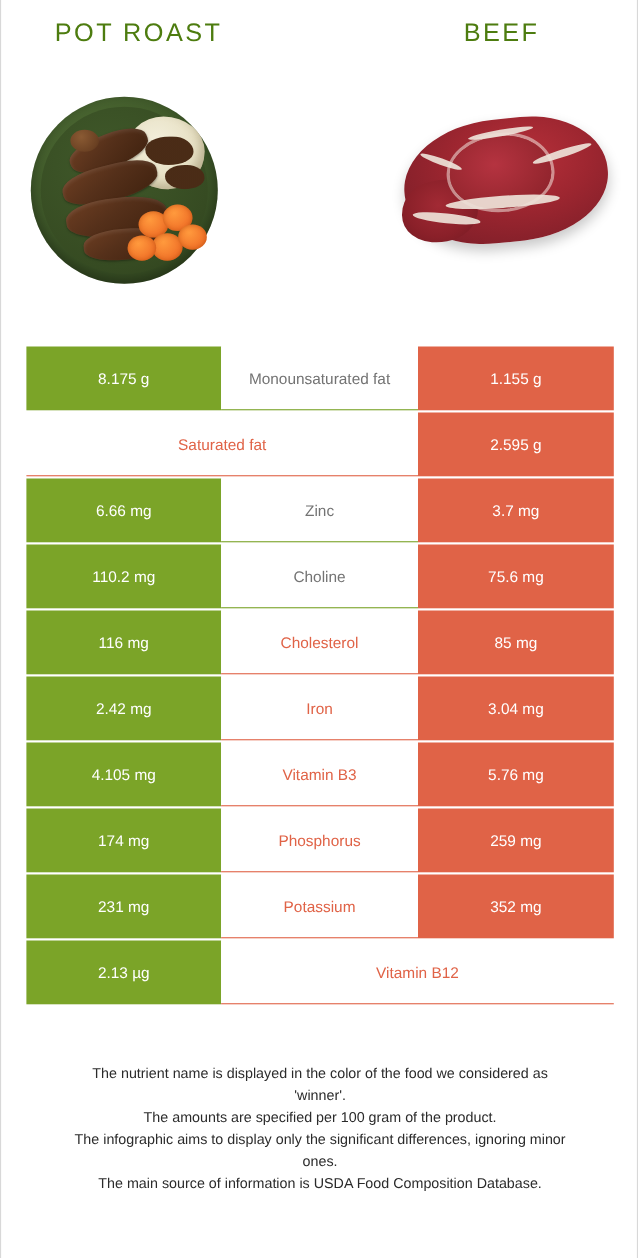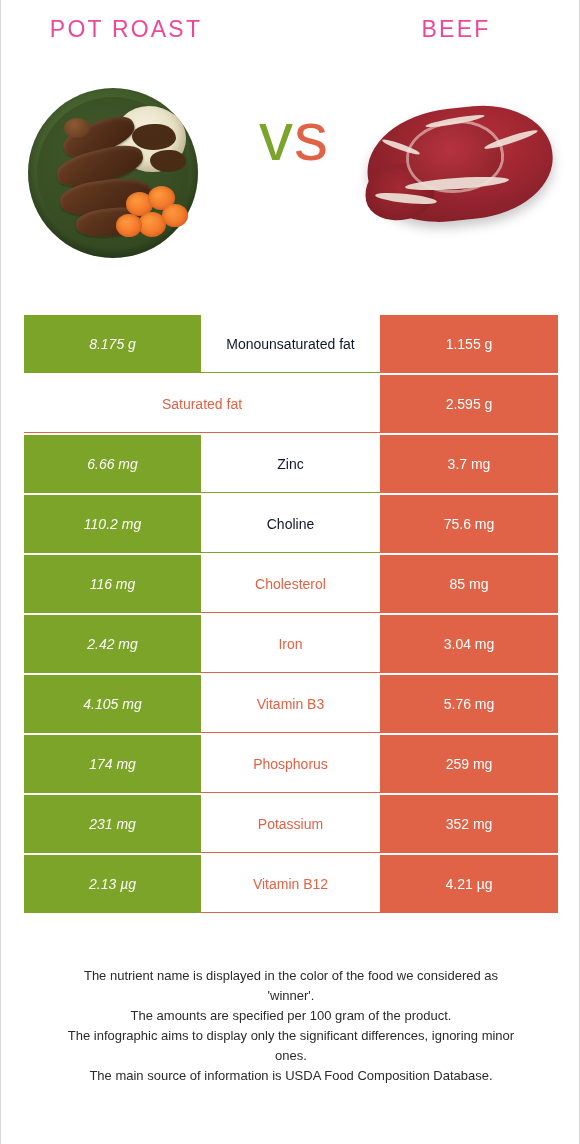--- a/index.html
+++ b/index.html
@@ -29,21 +29,21 @@
   .titles {
     position: relative;
     height: 62px;
   }
   .title {
     position: absolute;
     top: 16px;
     font-size: 23px;
     font-weight: 300;
     letter-spacing: 2.2px;
-    color: #ec4899;
+    color: #4d7c0f;
     text-transform: uppercase;
     white-space: nowrap;
     font-family: "Liberation Sans", sans-serif;
   }
   .title-left  { left: 0; width: 250px; text-align: center; }
   .title-right { left: 330px; width: 250px; text-align: center; }
 
   
   .hero {
     position: relative;
@@ -207,35 +207,34 @@
     align-items: center;
     justify-content: center;
     font-size: 14px;
     box-sizing: border-box;
     white-space: nowrap;
   }
   .cell-left {
     width: 177px;
     background: #7BA428;
     color: #ffffff;
-    font-style: italic;
   }
   .cell-right {
     width: 178px;
     background: #E06347;
     color: #ffffff;
   }
   .cell-mid {
     flex: 1;
     background: #ffffff;
     font-size: 14px;
     font-weight: 500;
     border-bottom: 1px solid transparent;
   }
-  .row.win-green .cell-mid { color: #0f172a; border-bottom-color: #7BA428; text-align: center; }
+  .row.win-green .cell-mid { color: #737373; border-bottom-color: #7BA428; text-align: center; }
   .row.win-red   .cell-mid { color: #E06347; border-bottom-color: #E06347; }
   .row.big .cell-mid { font-size: 14px; }
 
   
   .footer {
     position: absolute;
     left: 30px;
     top: 966px;
     width: 520px;
     text-align: center;
@@ -270,21 +269,20 @@
         <div class="gravy g1"></div>
         <div class="gravy g2"></div>
         <div class="carrot c1"></div>
         <div class="carrot c2"></div>
         <div class="carrot c3"></div>
         <div class="carrot c4"></div>
         <div class="carrot c5"></div>
       </div>
     </div>
 
-    <div class="vs"><span class="v">v</span><span class="s">s</span></div>
 
     <div class="hero-right">
       <div class="steak-wrap">
         <div class="steak-body"></div>
         <div class="steak-tail"></div>
         <div class="steak-eye"></div>
         <div class="fat f1"></div>
         <div class="fat f2"></div>
         <div class="fat f3"></div>
         <div class="fat f4"></div>
@@ -334,21 +332,20 @@
         <div class="cell cell-right">259 mg</div>
       </div>
       <div class="row win-red">
         <div class="cell cell-left">231 mg</div>
         <div class="cell cell-mid">Potassium</div>
         <div class="cell cell-right">352 mg</div>
       </div>
       <div class="row win-red big">
         <div class="cell cell-left">2.13 µg</div>
         <div class="cell cell-mid">Vitamin B12</div>
-        <div class="cell cell-right">4.21 µg</div>
       </div>
     </div>
 
   <div class="footer" id="footer-note">
       <span class="line">The nutrient name is displayed in the color of the food we considered as</span>
       <span class="line">'winner'.</span>
       <span class="line">The amounts are specified per 100 gram of the product.</span>
       <span class="line">The infographic aims to display only the significant differences, ignoring minor</span>
       <span class="line">ones.</span>
       <span class="line">The main source of information is USDA Food Composition Database.</span>

